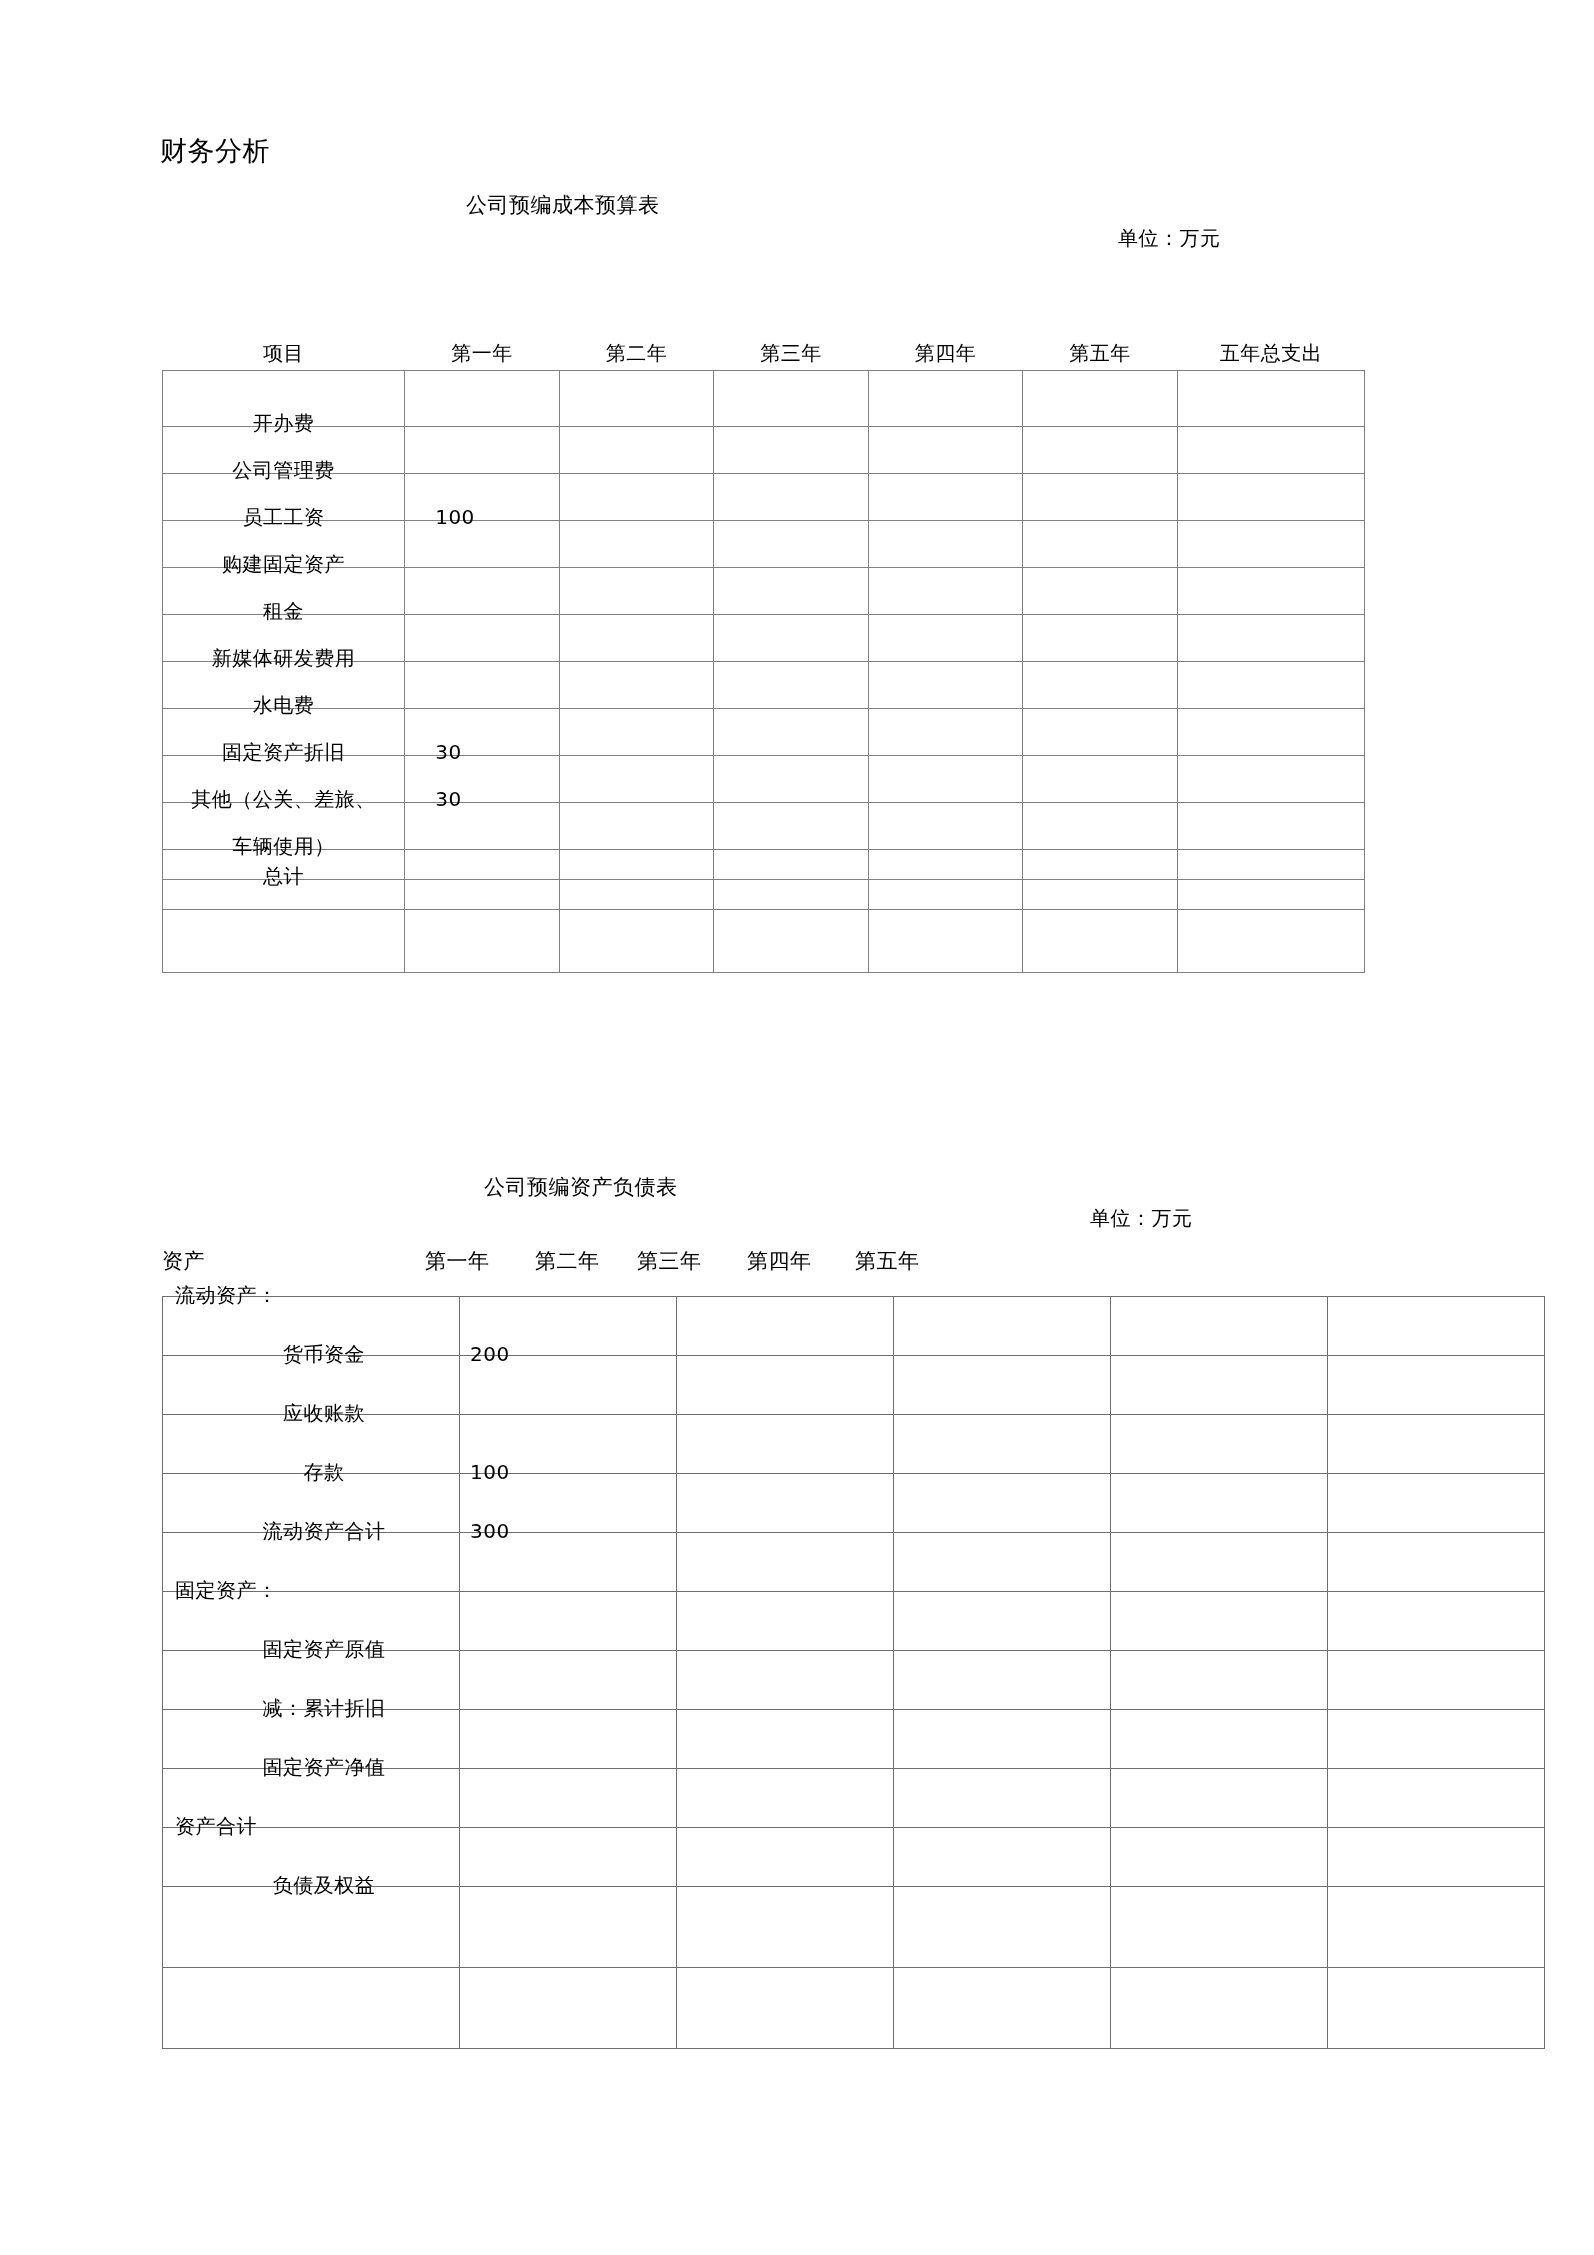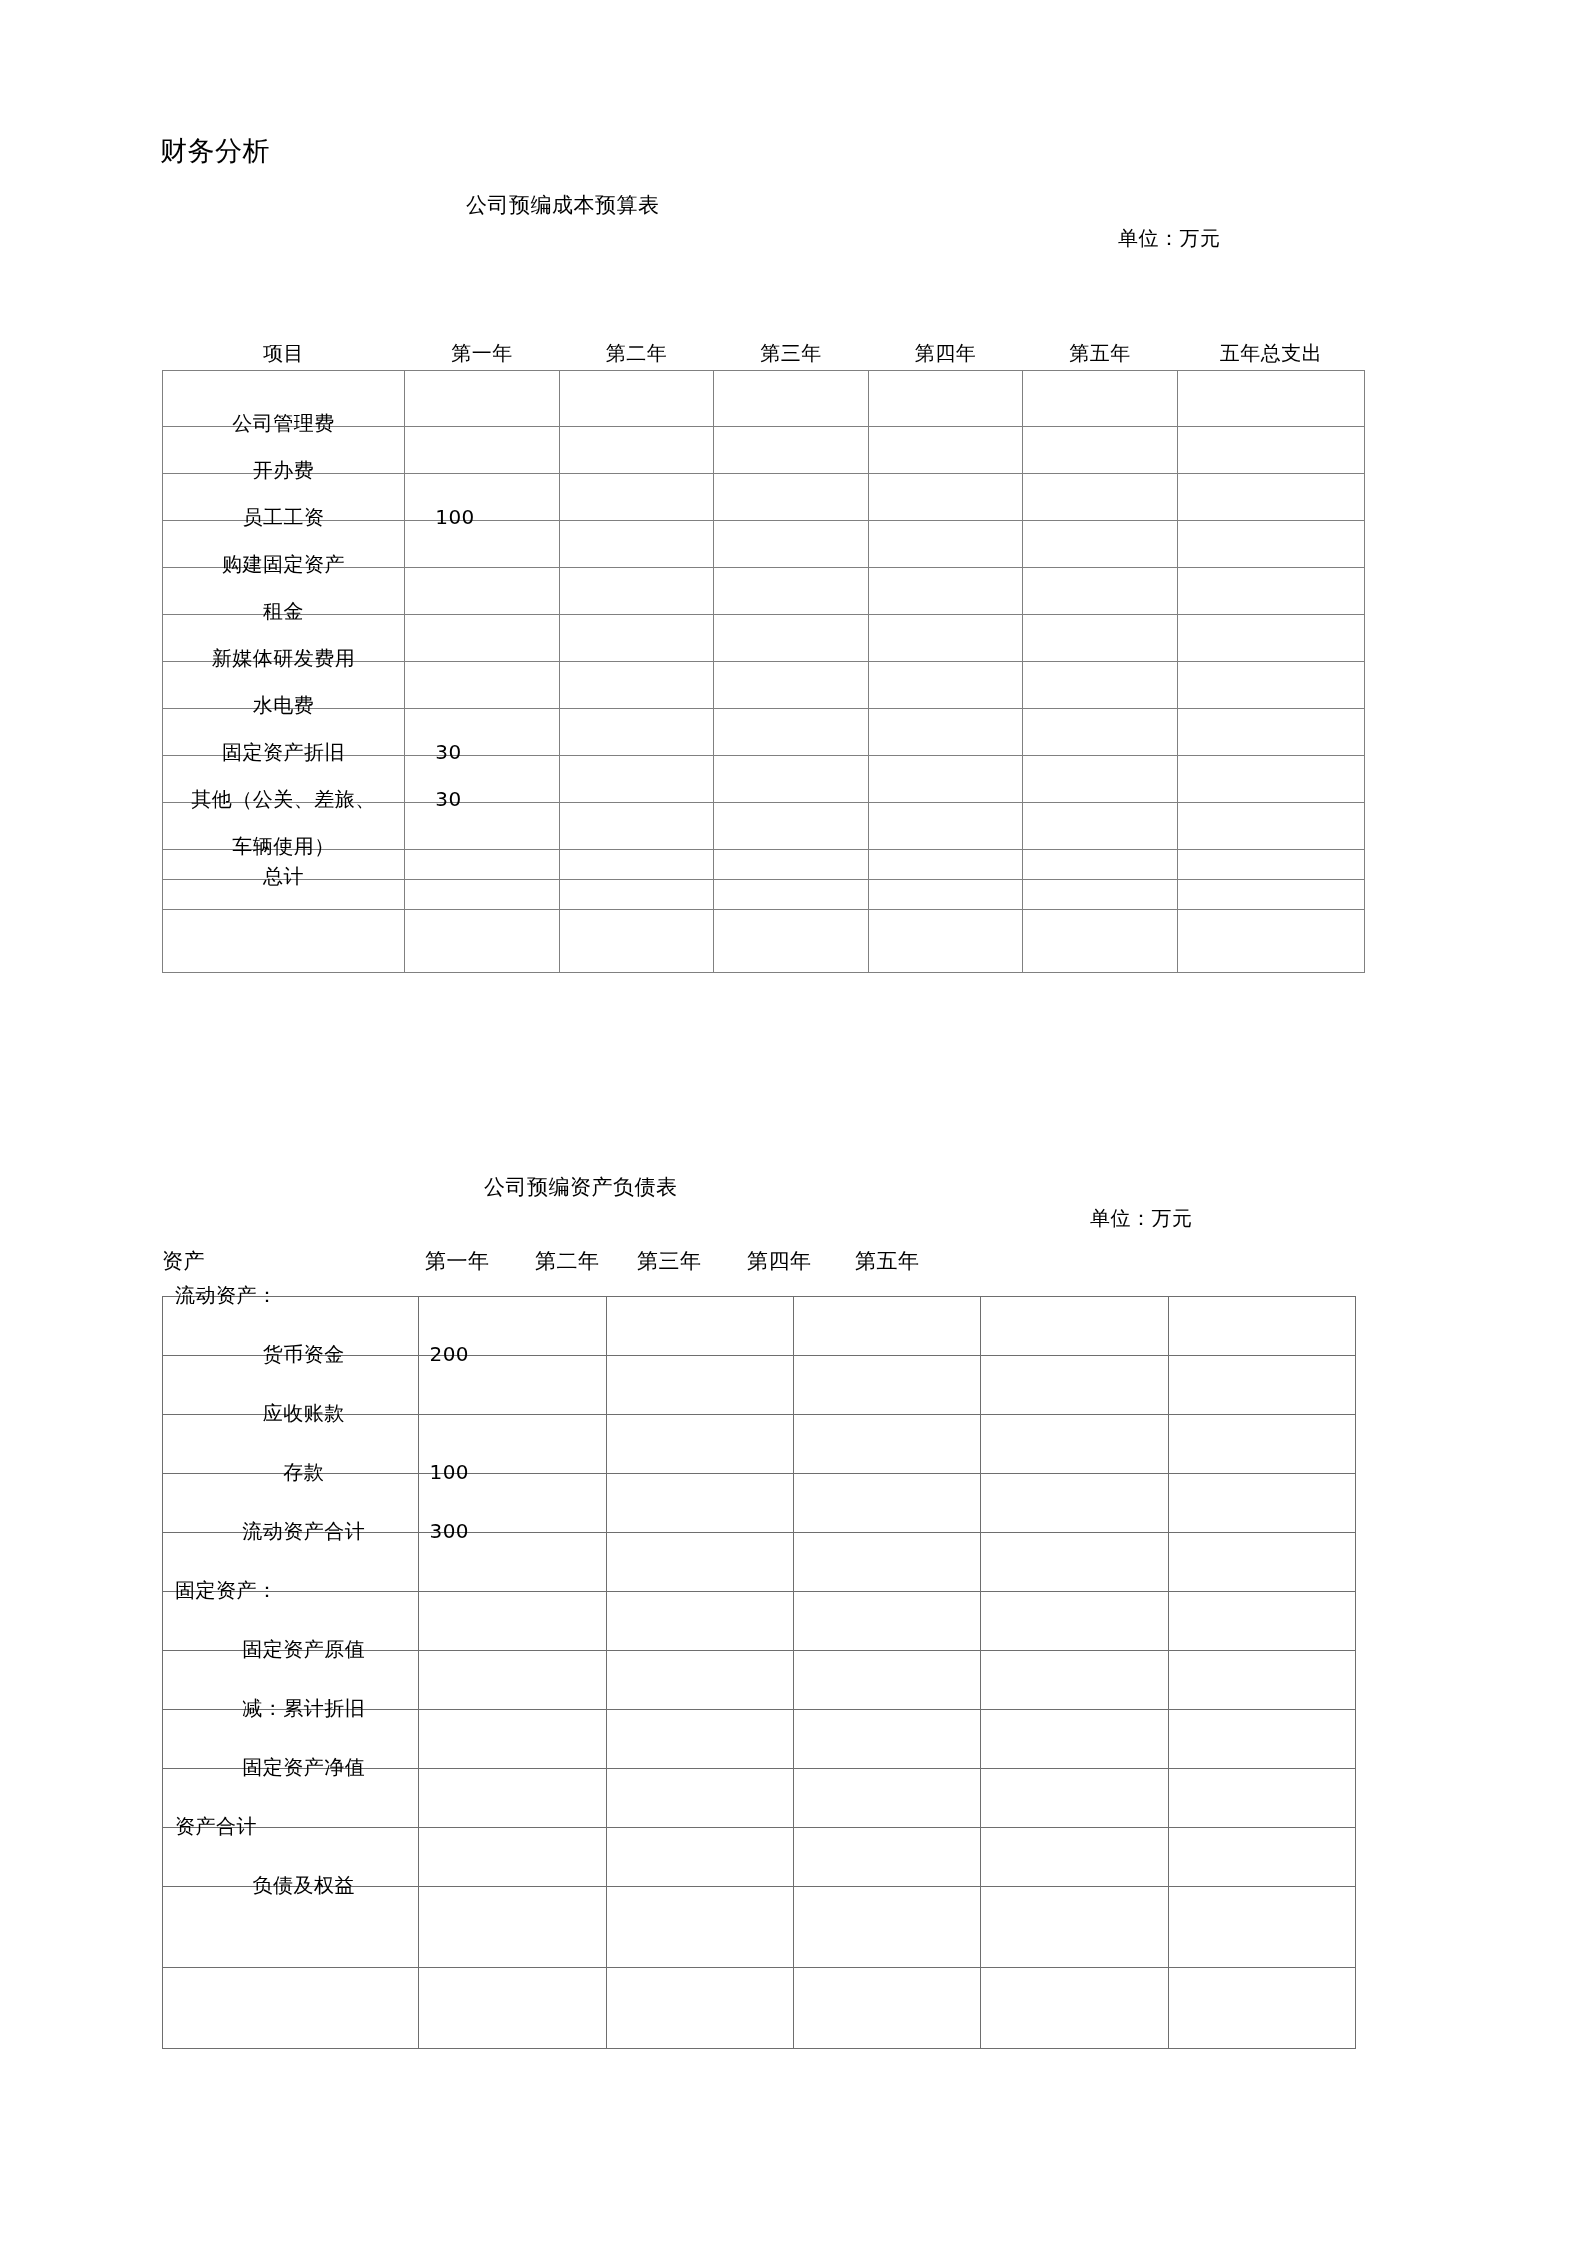--- a/index.html
+++ b/index.html
@@ -86,21 +86,21 @@
     position: absolute;
     left: 0; right: 0;
     top: -28px;
     text-align: center;
     white-space: nowrap;
     font-size: 20px;
     letter-spacing: 0.5px;
   }
 
   
-  #bs-table { left: 162px; top: 1296px; width: 1194px; }
+  #bs-table { left: 162px; top: 1296px; width: 1383px; }
   #bs-table col.item { width: 256px; }
   #bs-table col.yr   { width: 187px; }
 
   #bs-table td { border: 1px solid #6e6e6e; }
   #bs-table .cellbox { top: -12px; }
 
   
   .bs-head {
     position: absolute;
     font-size: 21px;
@@ -149,44 +149,44 @@
           </td>
           <td style="height: 55px;">
             <div class="hdrbox">第五年</div>
           </td>
           <td style="height: 55px;">
             <div class="hdrbox">五年总支出</div>
           </td>
         </tr>
         <tr>
           <td style="height: 46px;">
+            <div class="cellbox c">开办费</div>
+          </td>
+          <td>
+            <div class="cellbox num"></div>
+          </td>
+          <td>
+            <div class="cellbox num"></div>
+          </td>
+          <td>
+            <div class="cellbox num"></div>
+          </td>
+          <td>
+            <div class="cellbox num"></div>
+          </td>
+          <td>
+            <div class="cellbox num"></div>
+          </td>
+          <td>
+            <div class="cellbox num"></div>
+          </td>
+        </tr>
+        <tr>
+          <td style="height: 46px;">
             <div class="cellbox c">公司管理费</div>
-          </td>
-          <td>
-            <div class="cellbox num"></div>
-          </td>
-          <td>
-            <div class="cellbox num"></div>
-          </td>
-          <td>
-            <div class="cellbox num"></div>
-          </td>
-          <td>
-            <div class="cellbox num"></div>
-          </td>
-          <td>
-            <div class="cellbox num"></div>
-          </td>
-          <td>
-            <div class="cellbox num"></div>
-          </td>
-        </tr>
-        <tr>
-          <td style="height: 46px;">
-            <div class="cellbox c">开办费</div>
           </td>
           <td>
             <div class="cellbox num"></div>
           </td>
           <td>
             <div class="cellbox num"></div>
           </td>
           <td>
             <div class="cellbox num"></div>
           </td>

